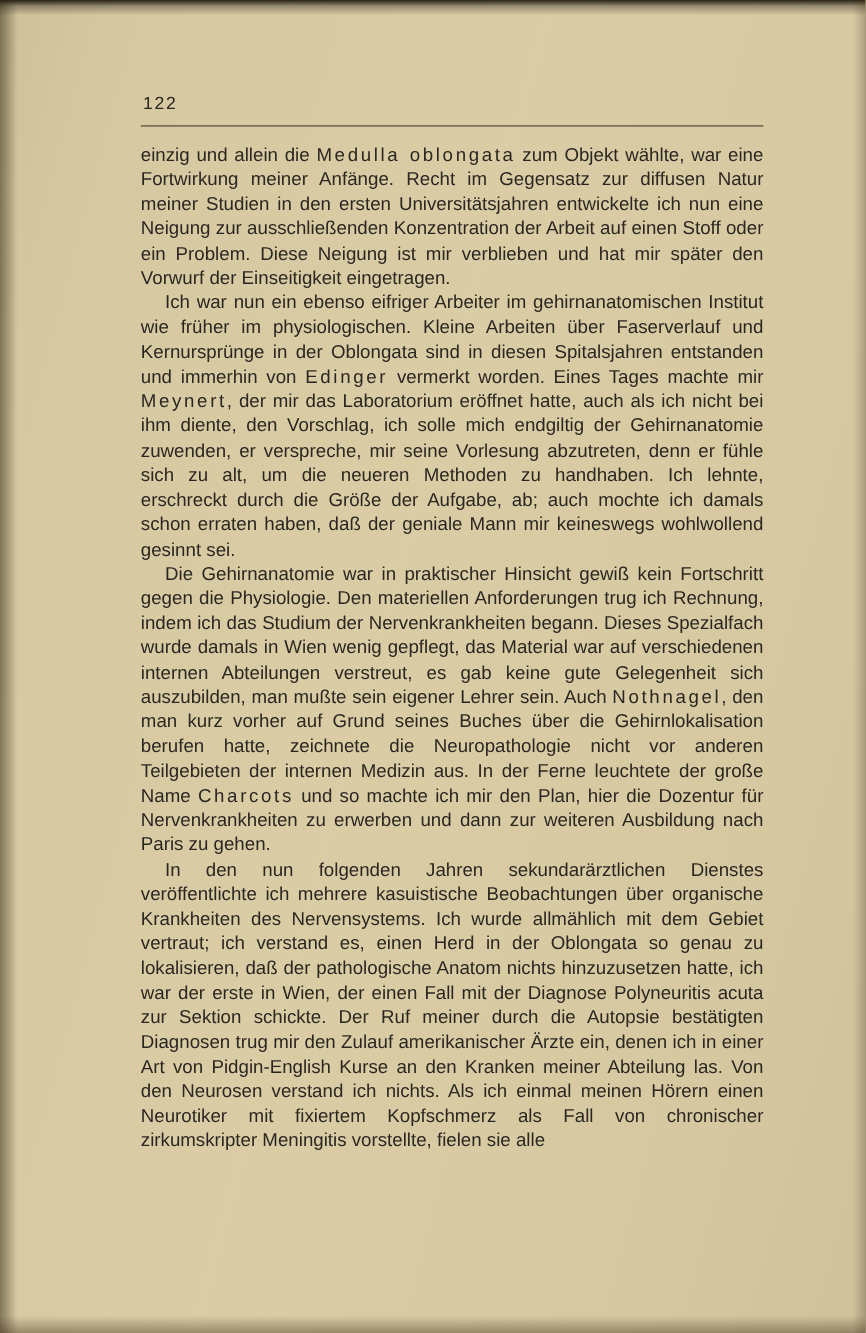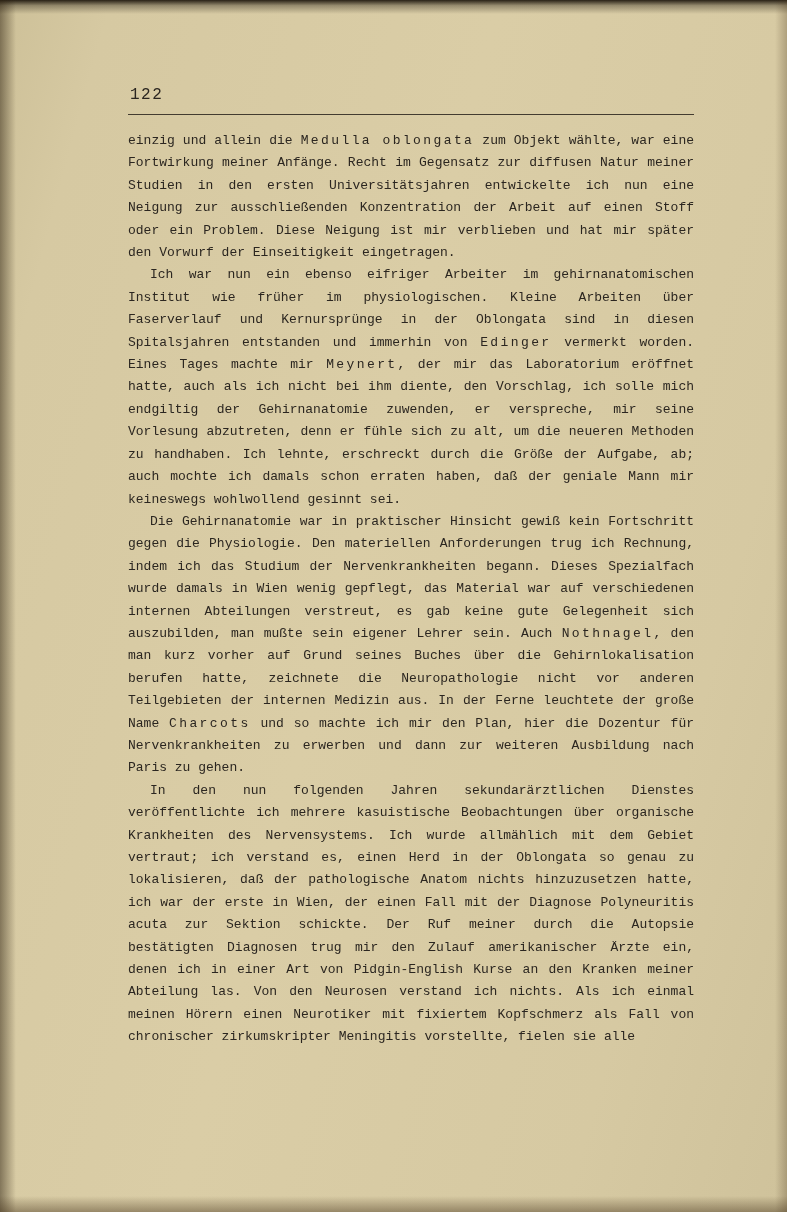--- a/index.html
+++ b/index.html
@@ -7,21 +7,21 @@
     padding: 0;
     background: #8a7f68;
   }
   .page {
     position: relative;
     width: 787px;
     height: 1212px;
     margin: 0 auto;
     overflow: hidden;
     background: linear-gradient(105deg, #cdc098 0%, #d6c9a2 10%, #dacda6 45%, #d6c9a2 80%, #cfc29b 100%);
-    font-family: Liberation Mono, monospace;
+    font-family: Liberation Sans, sans-serif;
     color: #2b2620;
   }
   .edge { position: absolute; pointer-events: none; }
   .edge-top    { top: 0; left: 0; right: 0; height: 14px;
                  background: linear-gradient(to bottom, rgba(26,19,10,0.92) 0%, rgba(26,19,10,0.35) 40%, rgba(26,19,10,0) 100%); }
   .edge-left   { top: 0; left: 0; bottom: 0; width: 16px;
                  background: linear-gradient(to right, rgba(45,33,16,0.50), rgba(45,33,16,0)); }
   .edge-bottom { bottom: 0; left: 0; right: 0; height: 16px;
                  background: linear-gradient(to top, rgba(70,52,28,0.45), rgba(70,52,28,0)); }
   .edge-right  { top: 0; right: 0; bottom: 0; width: 12px;
@@ -50,21 +50,21 @@
     text-align: center;
     font-style: italic;
     letter-spacing: 0.3px;
   }
   .rule {
     border-bottom: 1.5px solid #433c30;
     margin-top: 4px;
   }
   .text-block {
     margin-top: 15px;
-    font-size: 13px;
+    font-size: 17px;
     line-height: 22.4px;
     text-align: justify;
   }
   .text-block p {
     margin: 0;
     padding: 0;
   }
   .text-block p.indent {
     text-indent: 22px;
   }

